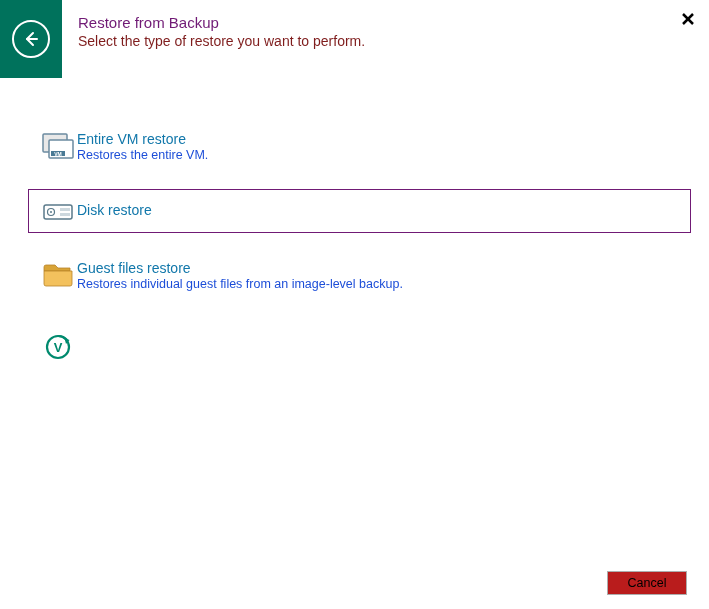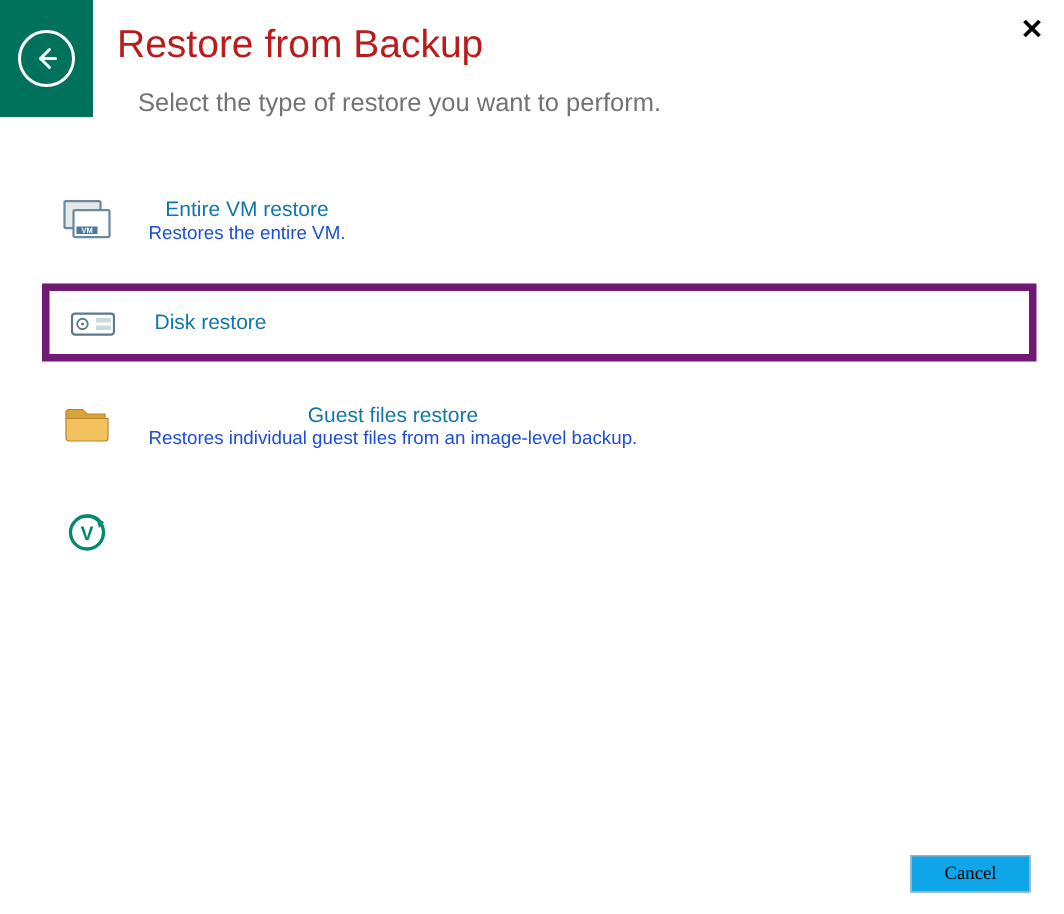--- a/index.html
+++ b/index.html
@@ -40,29 +40,29 @@
     display: flex;
     align-items: center;
     justify-content: center;
   }
   .header-text {
     position: absolute;
     left: 78px;
     top: 14px;
   }
   .header-title {
-    font-size: 26px;
-    color: #b91c1c;
+    font-size: 15px;
+    color: #701a75;
     margin: 0 0 2px 0;
     font-weight: 400;
   }
   .header-subtitle {
-    font-size: 17px;
-    color: #737373;
-    margin: 14px;
+    font-size: 14px;
+    color: #7f1d1d;
+    margin: 0;
   }
   .close-btn {
     position: absolute;
     right: 10px;
     top: 8px;
     cursor: pointer;
     padding: 4px;
   }
   .options-area {
     position: absolute;
@@ -73,55 +73,54 @@
   .option {
     display: flex;
     align-items: flex-start;
     padding: 12px 10px;
     border: 1px solid transparent;
     margin-bottom: 14px;
     cursor: pointer;
     box-sizing: border-box;
   }
   .option.selected {
-    border: 5px solid #701a75;
+    border: 1px solid #701a75;
     background: #ffffff;
   }
   .option-icon {
     width: 38px;
     flex: 0 0 38px;
     display: flex;
     justify-content: center;
     align-items: flex-start;
     margin-top: 2px;
   }
   .option-text {
-    margin-left: 22px;
-    text-align: center;
+    margin-left: 0;
   }
   .option-title {
     font-size: 14px;
     color: #1177aa;
   }
   .option-desc {
     font-size: 12.5px;
     color: #1d4ed8;
     margin-top: 1px;
   }
   .footer {
     position: absolute;
     right: 22px;
     bottom: 14px;
   }
   .btn {
     min-width: 80px;
     padding: 4px 16px;
     font-size: 12.5px;
-    font-family: Liberation Serif, serif;
-    background: #0ea5e9;
+    font-family: Liberation Sans, sans-serif;
+    background: #b91c1c;
     border: 1px solid #adadad;
     cursor: pointer;
   }
 </style>
 </head>
 <body>
 
 <div class="header-bar">
   <div class="back-block">
     <div class="back-circle">

